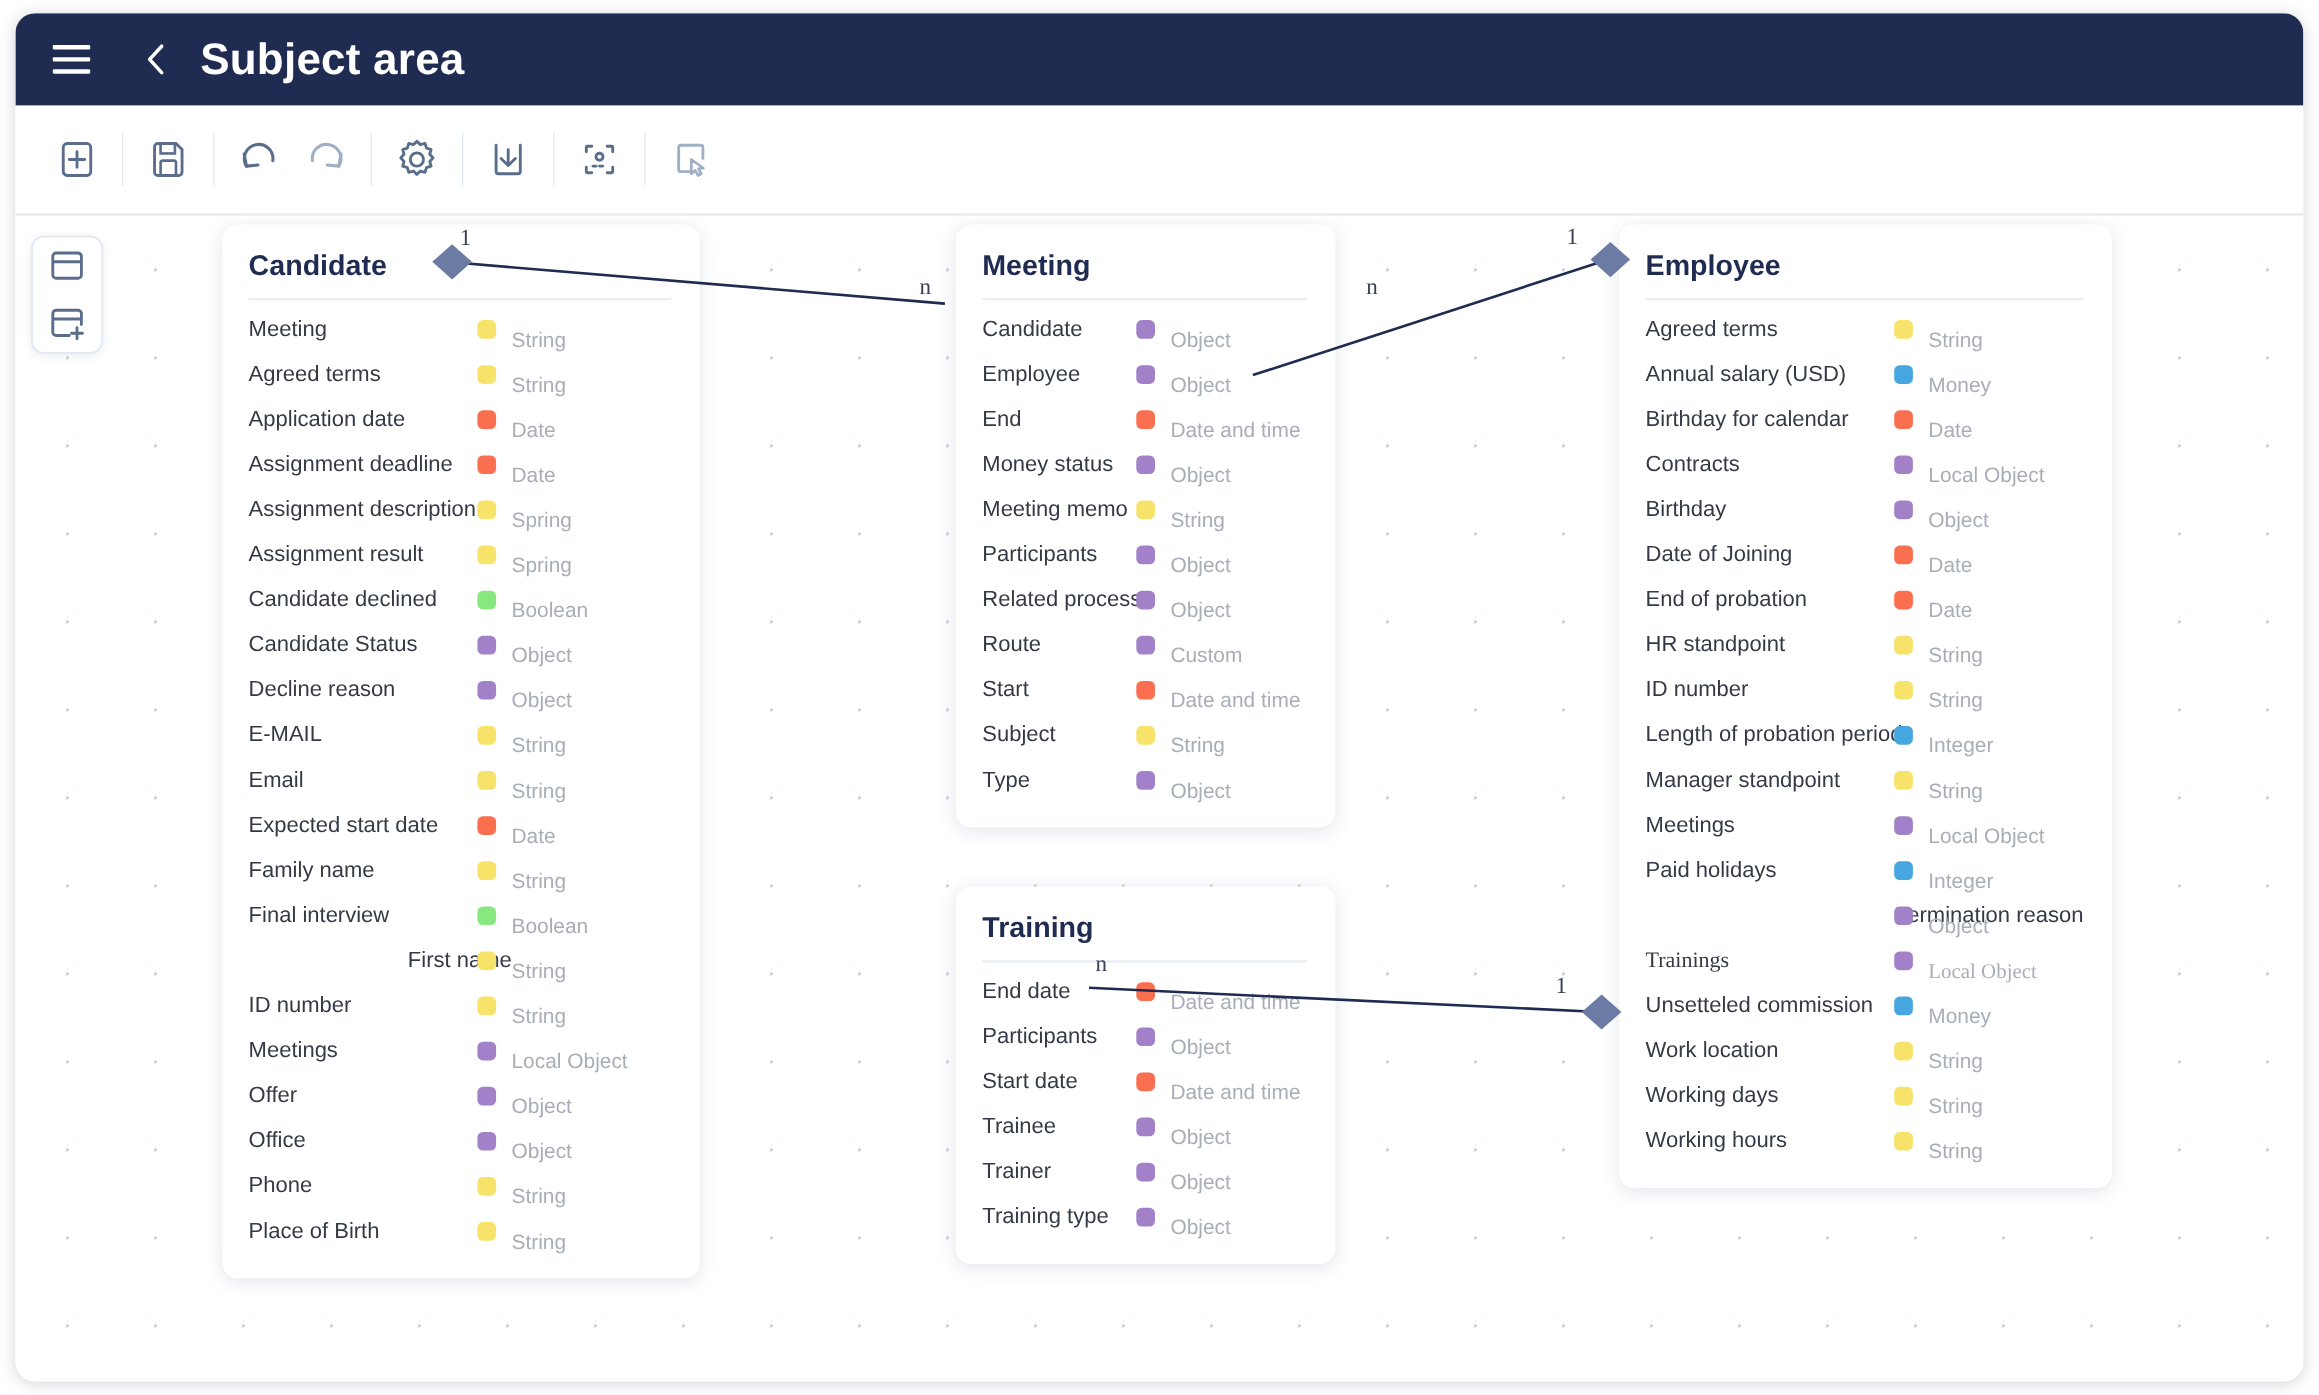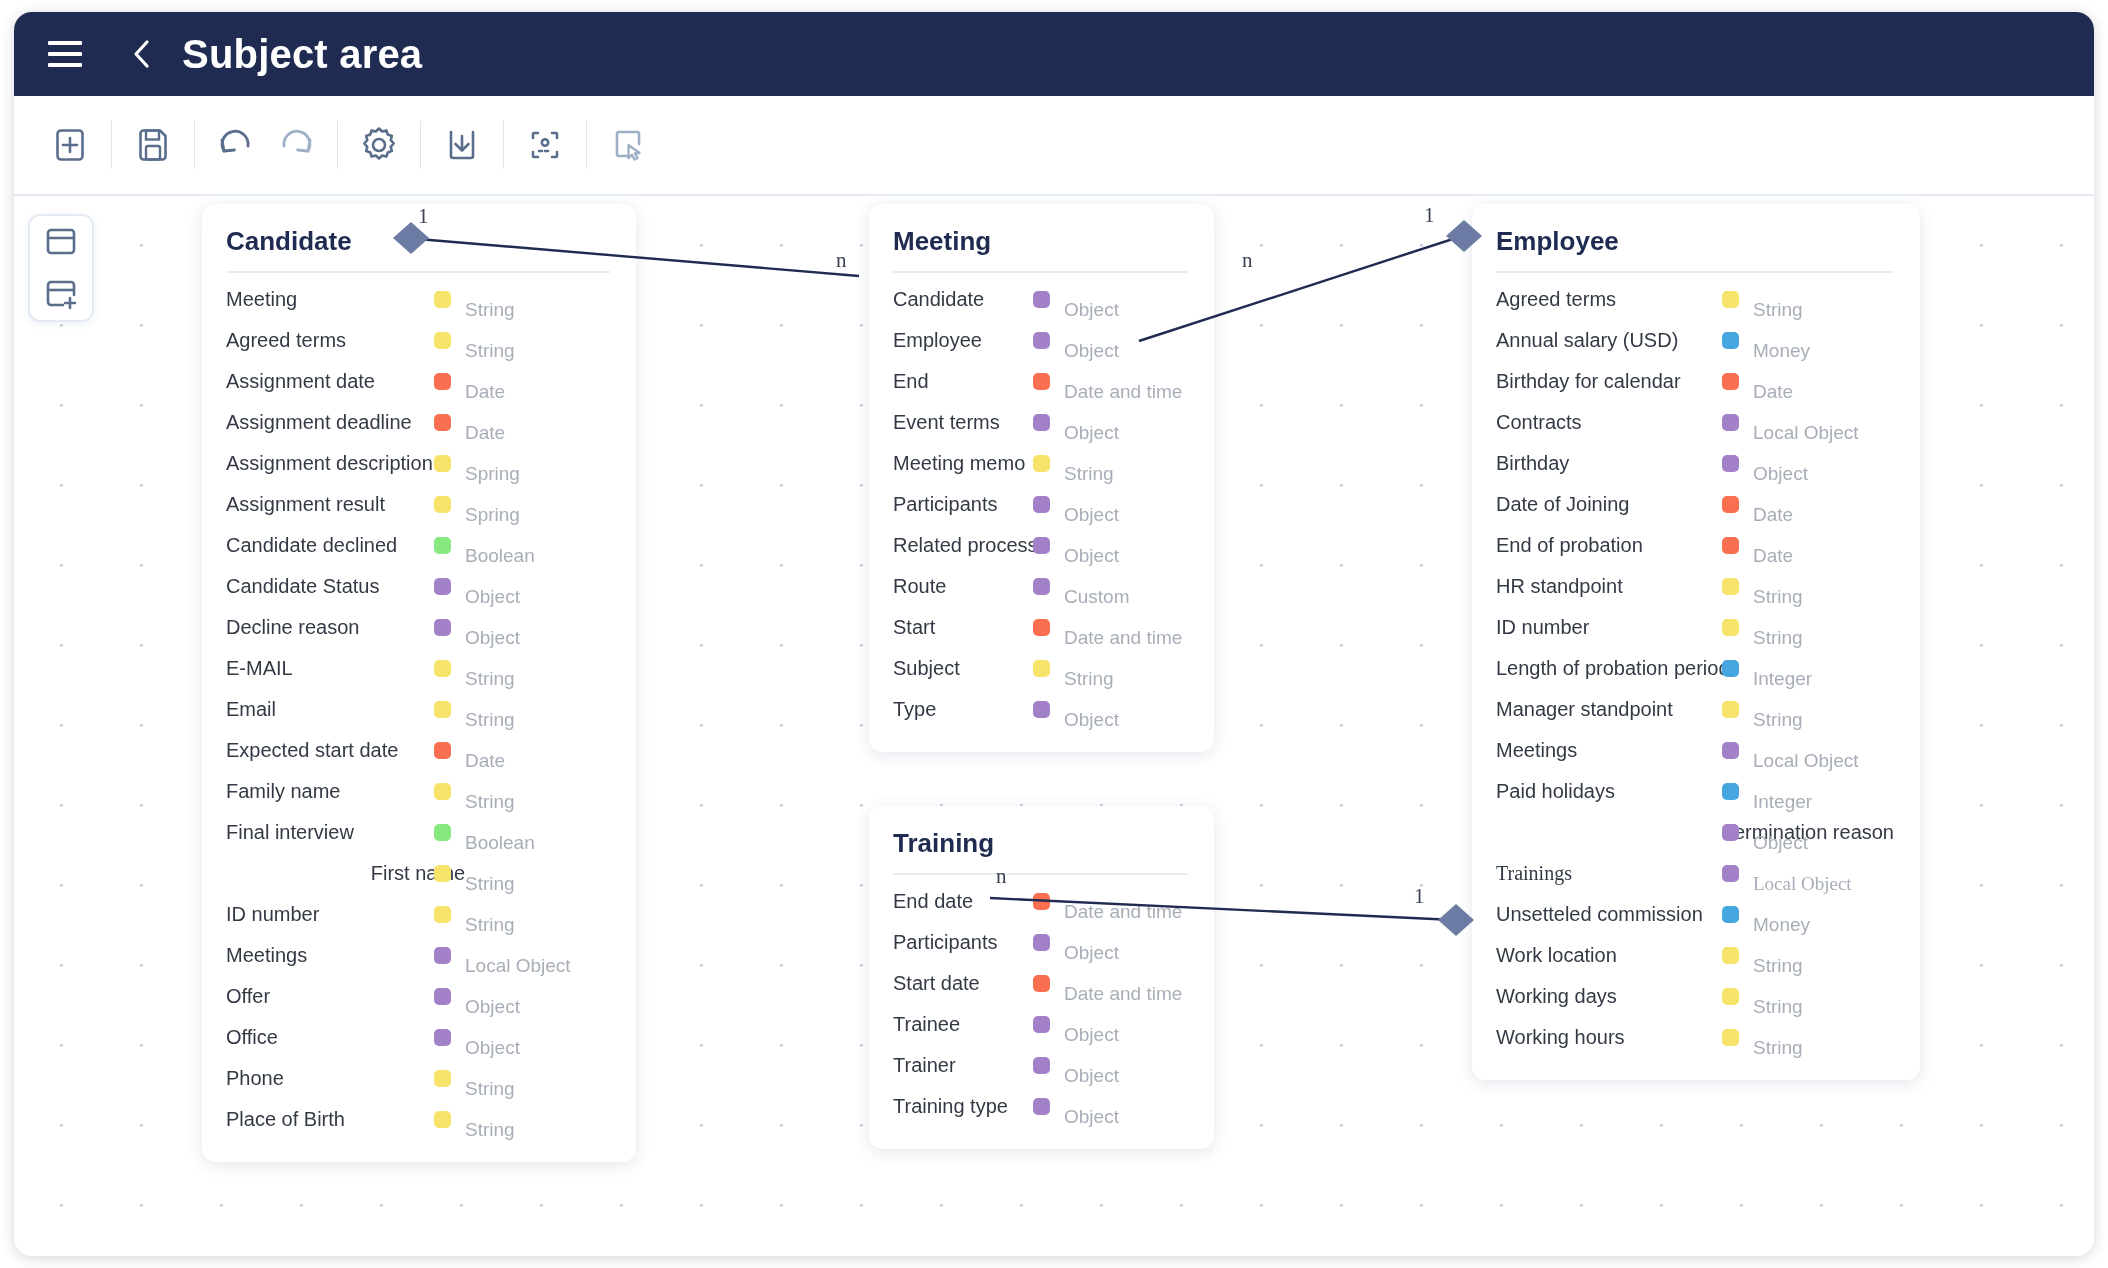--- a/index.html
+++ b/index.html
@@ -267,21 +267,21 @@
             </div>
           </div>
           <div class="row" style="position: relative;">
             <div class="fname">Agreed terms</div>
             <div class="ftype" style="margin-left: 0px; position: absolute; left: 190px;">
               <span class="sw" style="background: rgb(247, 227, 106);"></span>
               <span class="tlabel">String</span>
             </div>
           </div>
           <div class="row" style="position: relative;">
-            <div class="fname">Assignment date</div>
+            <div class="fname">Application date</div>
             <div class="ftype" style="margin-left: 0px; position: absolute; left: 190px;">
               <span class="sw" style="background: rgb(250, 111, 79);"></span>
               <span class="tlabel">Date</span>
             </div>
           </div>
           <div class="row" style="position: relative;">
             <div class="fname">Assignment deadline</div>
             <div class="ftype" style="margin-left: 0px; position: absolute; left: 190px;">
               <span class="sw" style="background: rgb(250, 111, 79);"></span>
               <span class="tlabel">Date</span>
@@ -427,21 +427,21 @@
             </div>
           </div>
           <div class="row" style="position: relative;">
             <div class="fname">End</div>
             <div class="ftype" style="margin-left: 0px; position: absolute; left: 122px;">
               <span class="sw" style="background: rgb(250, 111, 79);"></span>
               <span class="tlabel">Date and time</span>
             </div>
           </div>
           <div class="row" style="position: relative;">
-            <div class="fname">Event terms</div>
+            <div class="fname">Money status</div>
             <div class="ftype" style="margin-left: 0px; position: absolute; left: 122px;">
               <span class="sw" style="background: rgb(162, 129, 201);"></span>
               <span class="tlabel">Object</span>
             </div>
           </div>
           <div class="row" style="position: relative;">
             <div class="fname">Meeting memo</div>
             <div class="ftype" style="margin-left: 0px; position: absolute; left: 122px;">
               <span class="sw" style="background: rgb(247, 227, 106);"></span>
               <span class="tlabel">String</span>

